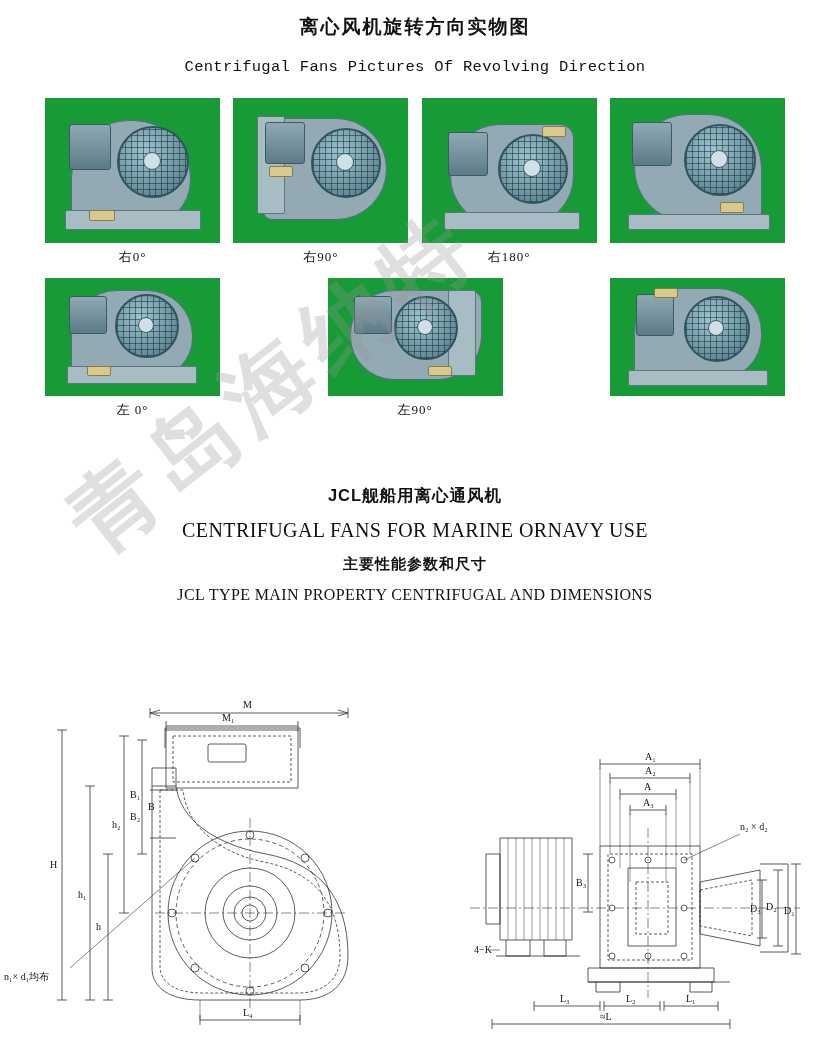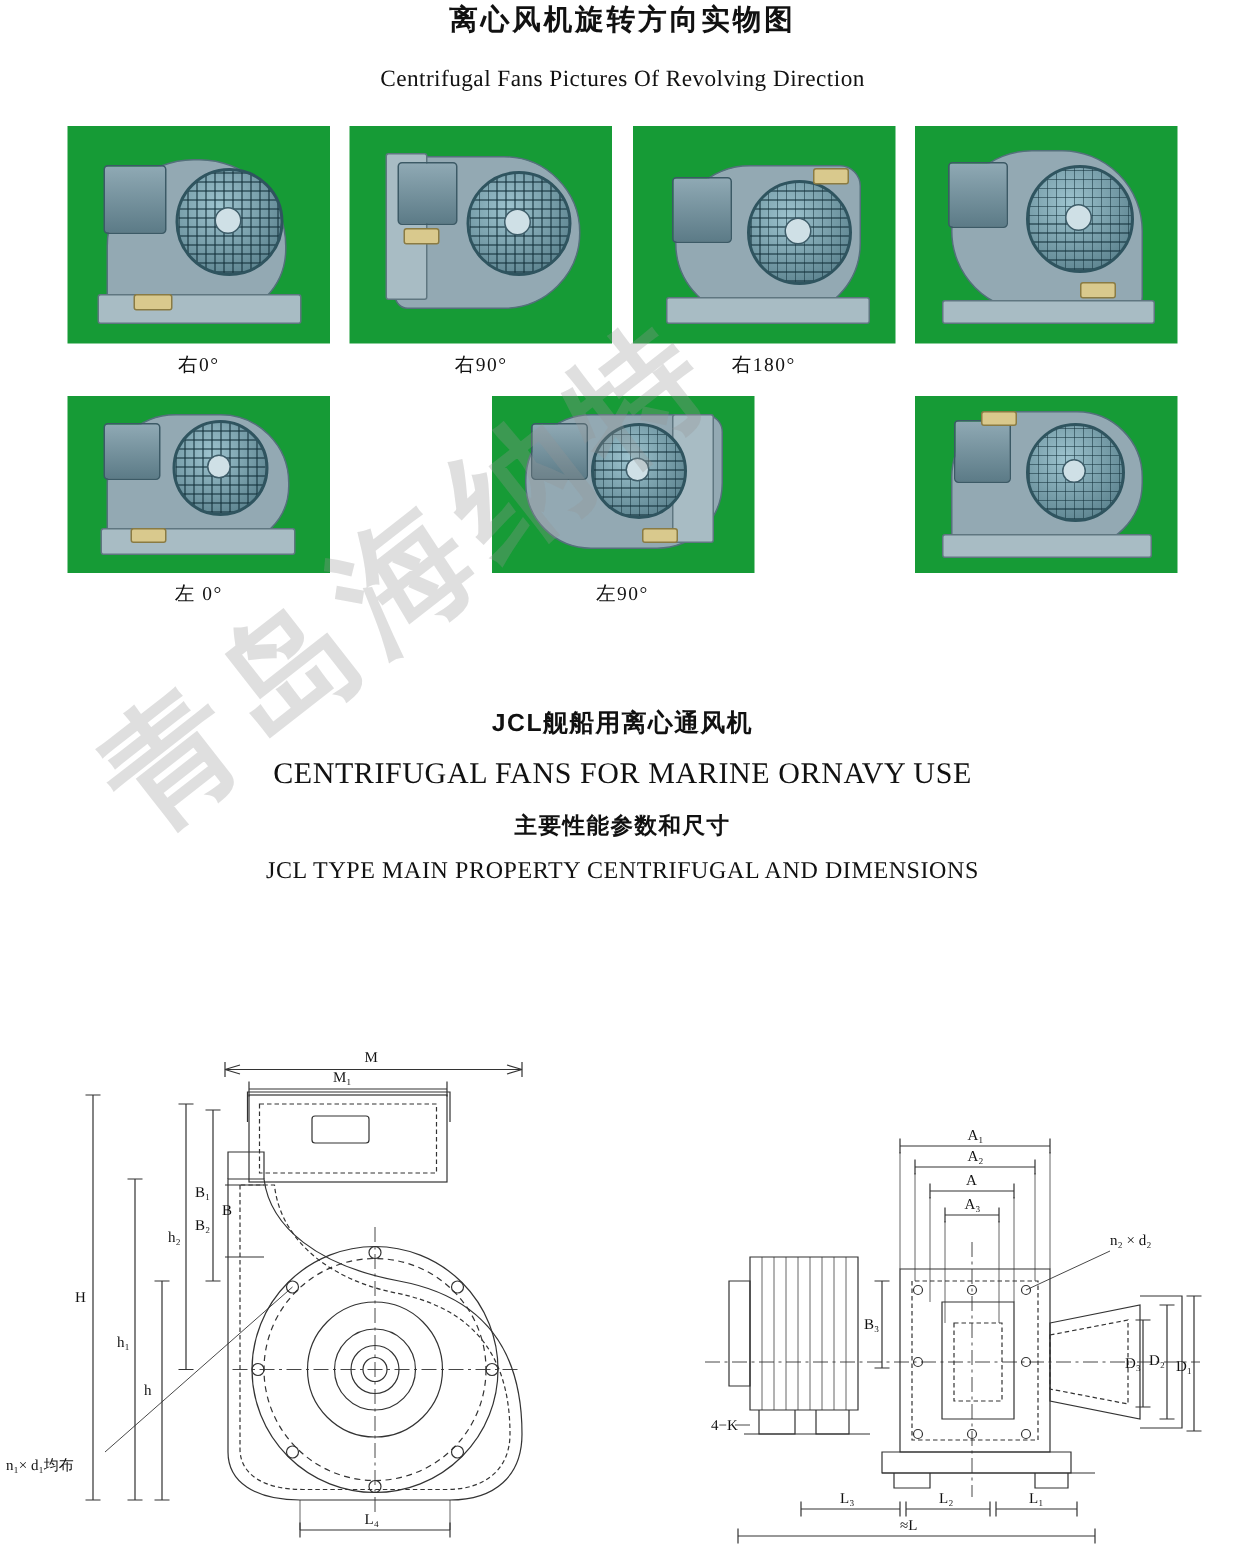--- a/index.html
+++ b/index.html
@@ -12,29 +12,30 @@
     height: 1043px;
     position: relative;
     font-family: "Liberation Serif", serif;
     color: #111;
     overflow: hidden;
   }
 
   
   .title-block {
     text-align: center;
+    padding-top: 14px;
   }
   .title-cn {
     font-family: "DejaVu Sans", sans-serif;
     font-size: 19px;
     font-weight: bold;
     letter-spacing: 2px;
   }
   .title-en {
-    font-family: Liberation Serif, serif;
+    font-family: Liberation Mono, monospace;
     font-size: 15.5px;
     margin-top: 18px;
     letter-spacing: 0.3px;
   }
 
   
   .photo-grid {
     margin: 22px auto 0 auto;
     width: 740px;
   }

